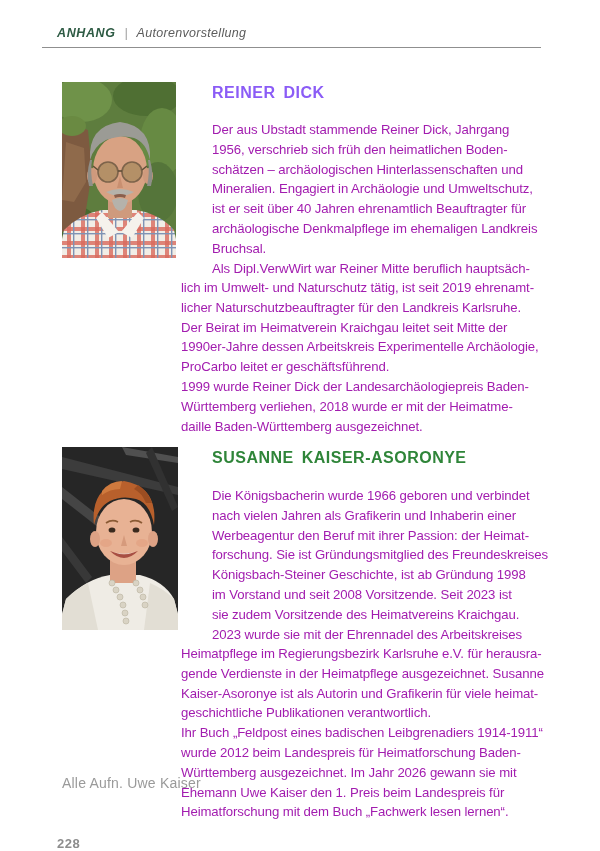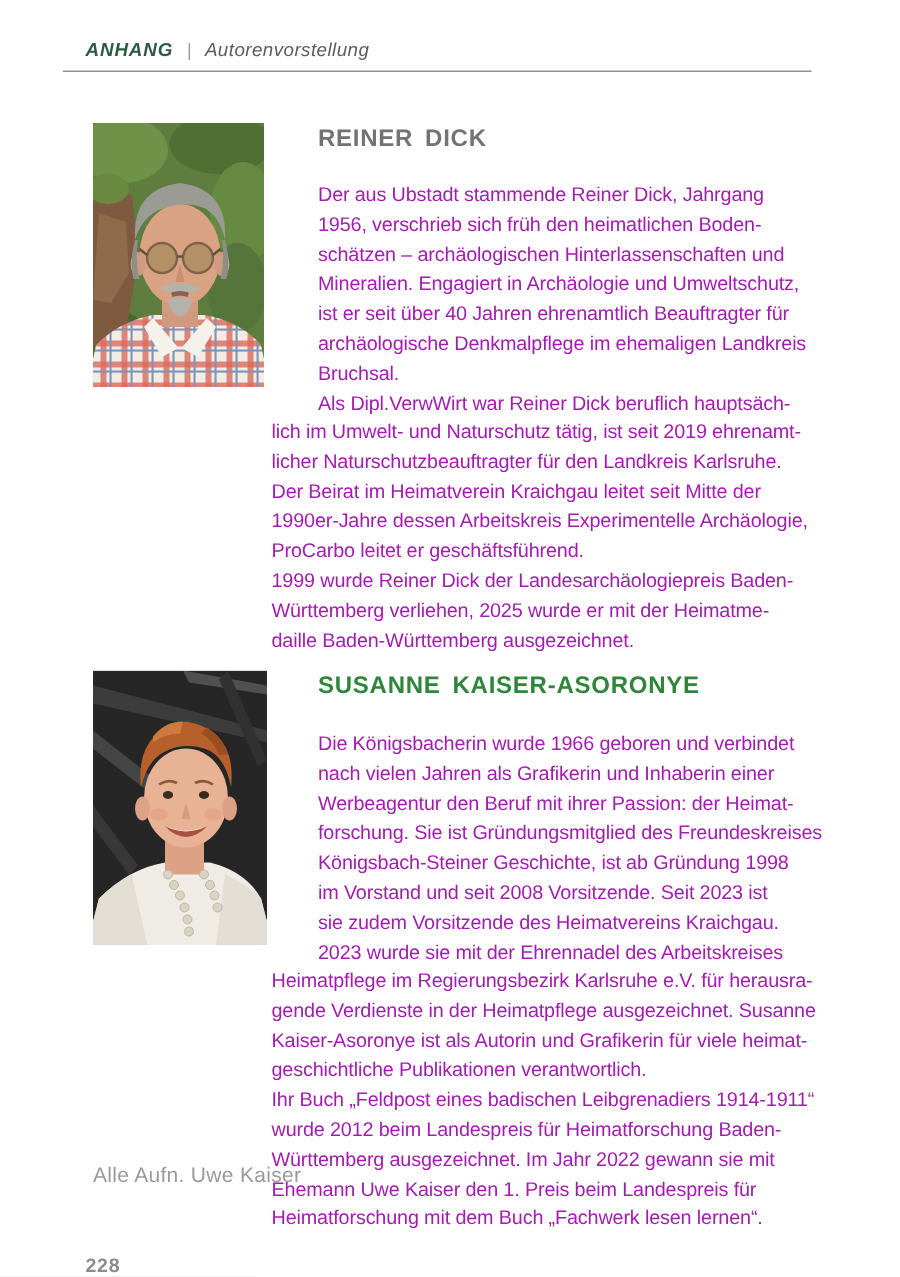--- a/index.html
+++ b/index.html
@@ -92,39 +92,39 @@
       <line x1="80" y1="88" x2="85" y2="84" stroke="#5f4f38" stroke-width="1.6"></line>
 
       <path d="M58,94 L55,106 L61,106 Z" fill="#c98f70"></path>
 
       <path d="M44,110 Q58,104 72,110 Q58,118 44,110 Z" fill="#b5b2ab"></path>
       <path d="M50,118 Q58,114 66,118 Q64,128 58,129 Q52,128 50,118 Z" fill="#b5b2ab"></path>
       <path d="M52,113 Q58,111 64,113 L63,116 Q58,114 53,116 Z" fill="#8a5f4d"></path>
     </svg>
   </div>
 
-  <div class="author-name" style="top:84px;color:#737373">REINER DICK</div>
+  <div class="author-name" style="top:84px;color:#8b5cf6">REINER DICK</div>
   <div class="bio bio-beside" style="top:120px;">
       <div class="bio-line">Der aus Ubstadt stammende Reiner Dick, Jahrgang</div>
       <div class="bio-line">1956, verschrieb sich früh den heimatlichen Boden-</div>
       <div class="bio-line">schätzen – archäologischen Hinterlassenschaften und</div>
       <div class="bio-line">Mineralien. Engagiert in Archäologie und Umweltschutz,</div>
       <div class="bio-line">ist er seit über 40 Jahren ehrenamtlich Beauftragter für</div>
       <div class="bio-line">archäologische Denkmalpflege im ehemaligen Landkreis</div>
       <div class="bio-line">Bruchsal.</div>
-      <div class="bio-line">Als Dipl.VerwWirt war Reiner Dick beruflich hauptsäch-</div>
+      <div class="bio-line">Als Dipl.VerwWirt war Reiner Mitte beruflich hauptsäch-</div>
     </div>
   <div class="bio bio-below" style="top:278px;">
       <div class="bio-line">lich im Umwelt- und Naturschutz tätig, ist seit 2019 ehrenamt-</div>
       <div class="bio-line">licher Naturschutzbeauftragter für den Landkreis Karlsruhe.</div>
       <div class="bio-line">Der Beirat im Heimatverein Kraichgau leitet seit Mitte der</div>
       <div class="bio-line">1990er-Jahre dessen Arbeitskreis Experimentelle Archäologie,</div>
       <div class="bio-line">ProCarbo leitet er geschäftsführend.</div>
       <div class="bio-line">1999 wurde Reiner Dick der Landesarchäologiepreis Baden-</div>
-      <div class="bio-line">Württemberg verliehen, 2025 wurde er mit der Heimatme-</div>
+      <div class="bio-line">Württemberg verliehen, 2018 wurde er mit der Heimatme-</div>
       <div class="bio-line">daille Baden-Württemberg ausgezeichnet.</div>
     </div>
 
   <div class="photo" style="top:447px;width:116px;height:183px;">
     <svg width="116" height="183" viewBox="0 0 116 183">
 
       <rect width="116" height="183" fill="#262626"></rect>
       <path d="M0,10 L116,40 L116,48 L0,22 Z" fill="#3c3c3c"></path>
       <path d="M0,40 L70,95 L64,102 L0,52 Z" fill="#454545"></path>
       <path d="M60,0 L116,10 L116,16 L64,8 Z" fill="#505050"></path>
@@ -185,21 +185,21 @@
       <div class="bio-line">sie zudem Vorsitzende des Heimatvereins Kraichgau.</div>
       <div class="bio-line">2023 wurde sie mit der Ehrennadel des Arbeitskreises</div>
     </div>
   <div class="bio bio-below" style="top:644px;">
       <div class="bio-line">Heimatpflege im Regierungsbezirk Karlsruhe e.V. für herausra-</div>
       <div class="bio-line">gende Verdienste in der Heimatpflege ausgezeichnet. Susanne</div>
       <div class="bio-line">Kaiser-Asoronye ist als Autorin und Grafikerin für viele heimat-</div>
       <div class="bio-line">geschichtliche Publikationen verantwortlich.</div>
       <div class="bio-line">Ihr Buch „Feldpost eines badischen Leibgrenadiers 1914-1911“</div>
       <div class="bio-line">wurde 2012 beim Landespreis für Heimatforschung Baden-</div>
-      <div class="bio-line">Württemberg ausgezeichnet. Im Jahr 2022 gewann sie mit</div>
+      <div class="bio-line">Württemberg ausgezeichnet. Im Jahr 2026 gewann sie mit</div>
       <div class="bio-line">Ehemann Uwe Kaiser den 1. Preis beim Landespreis für</div>
       <div class="bio-line">Heimatforschung mit dem Buch „Fachwerk lesen lernen“.</div>
     </div>
 
   <div class="credit">Alle Aufn. Uwe Kaiser</div>
   <div class="pagenum">228</div>
 
 </div>
 
 </body></html>

